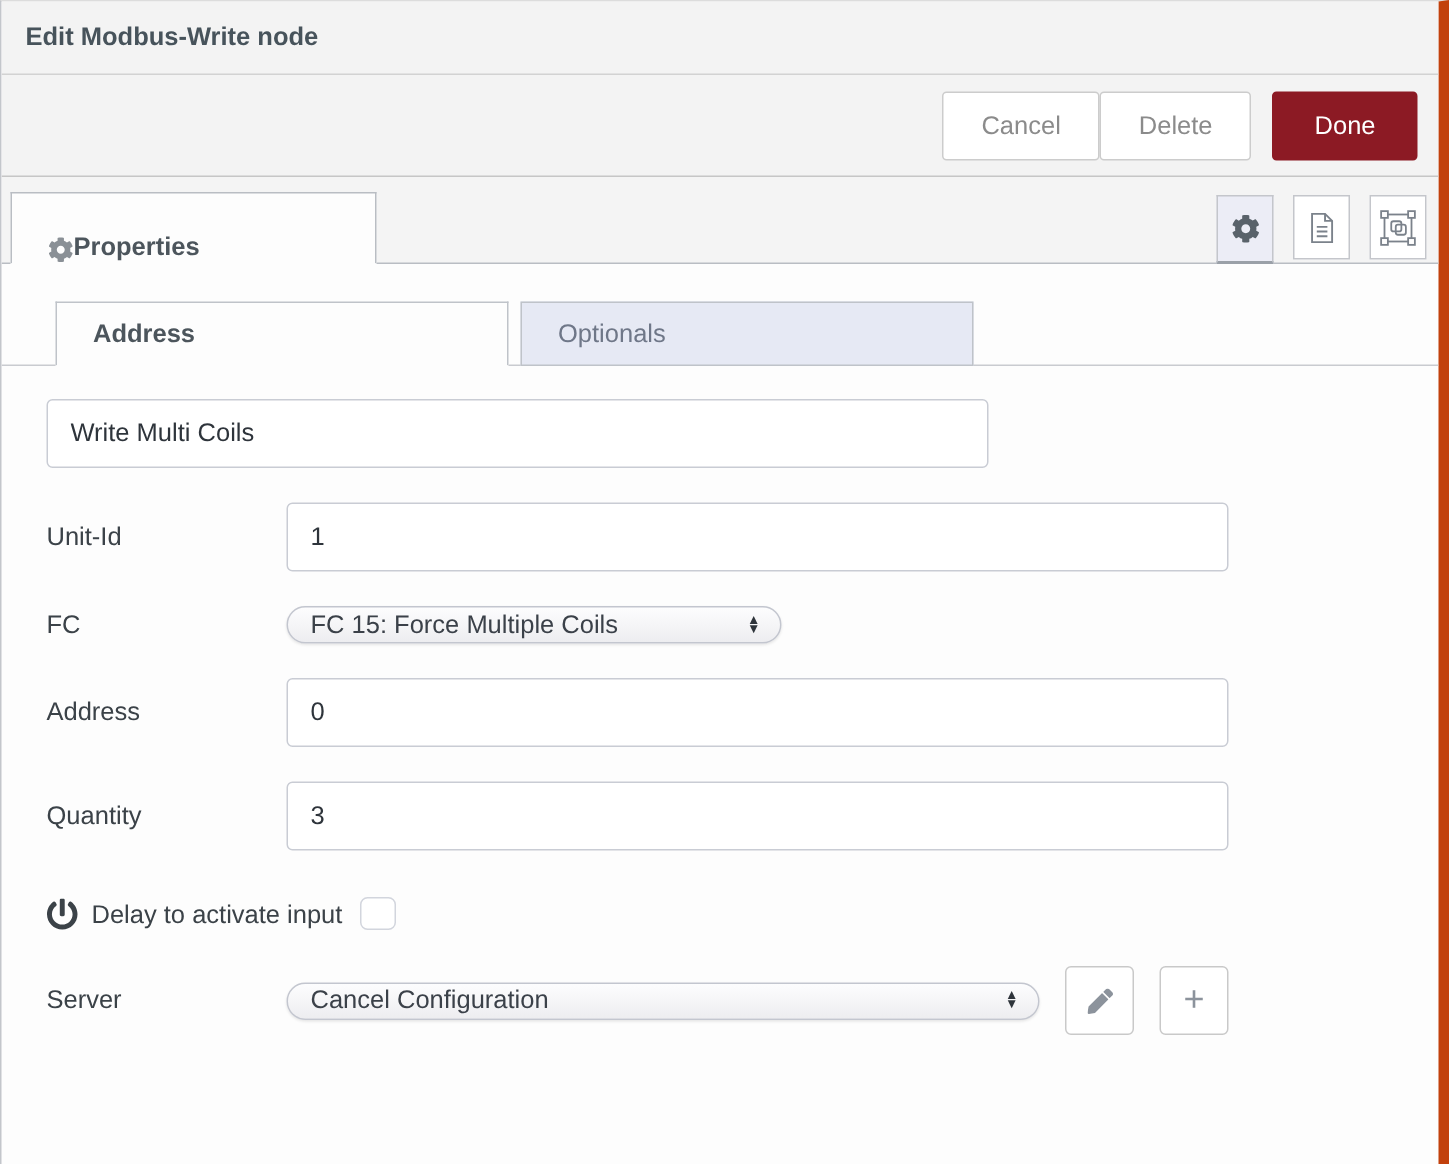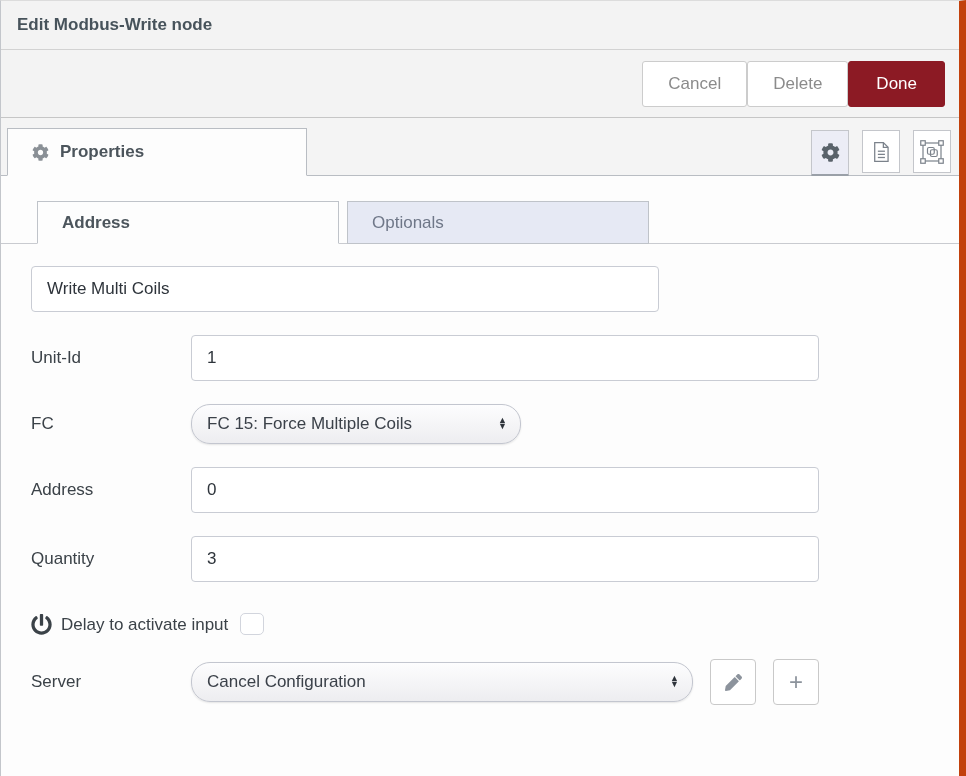--- a/index.html
+++ b/index.html
@@ -42,43 +42,43 @@
     background:#ffffff;
     border:1px solid #cccccc;
     border-radius:3px;
     font-family:"Liberation Sans", sans-serif;
     font-size:17px;
     color:#8b8b8b;
     cursor:pointer;
   }
   .btn-cancel { margin-left:auto; }
   .btn-done {
+    margin-left:14px;
     background:#8c1a24;
     border-color:#8c1a24;
     color:#ffffff;
     padding:0 27px;
   }
 
   
   .props-row {
     position:relative;
     height:58px;
     background:#f4f4f4;
     border-bottom:1px solid #b9bdc3;
   }
   .properties-tab {
     position:absolute;
     left:6px; top:10px; bottom:-1px;
-    width:300px;
+    width:244px;
     background:#fdfdfd;
     border:1px solid #b9bdc3;
     border-bottom:1px solid #fdfdfd;
-    display:flex; align-items:center;
+    display:flex; align-items:flex-end;
     padding-left:24px;
-    gap:11px;
     z-index:2;
   }
   .properties-tab-label {
     font-size:17px; font-weight:bold; color:#4c555c;
   }
   .editor-icon-buttons {
     position:absolute;
     right:8px; top:12px;
     display:flex; gap:13px;
   }
@@ -140,21 +140,21 @@
     border:1px solid #c9ccd4;
     border-radius:4px;
     padding:0 15px;
     font-family:"Liberation Sans", sans-serif;
     font-size:17px;
     color:#2e343b;
     background:#ffffff;
     outline:none;
   }
   .select-box {
-    height:40px;
+    height:25px;
     border:1px solid #c3c6cf;
     border-radius:19px;
     background:linear-gradient(#fdfdfe, #ededf0);
     box-shadow:0 1px 2px rgba(0,0,0,0.10);
     display:flex; align-items:center;
     padding:0 13px 0 15px;
     font-size:17px;
     color:#3b4149;
     cursor:pointer;
   }

